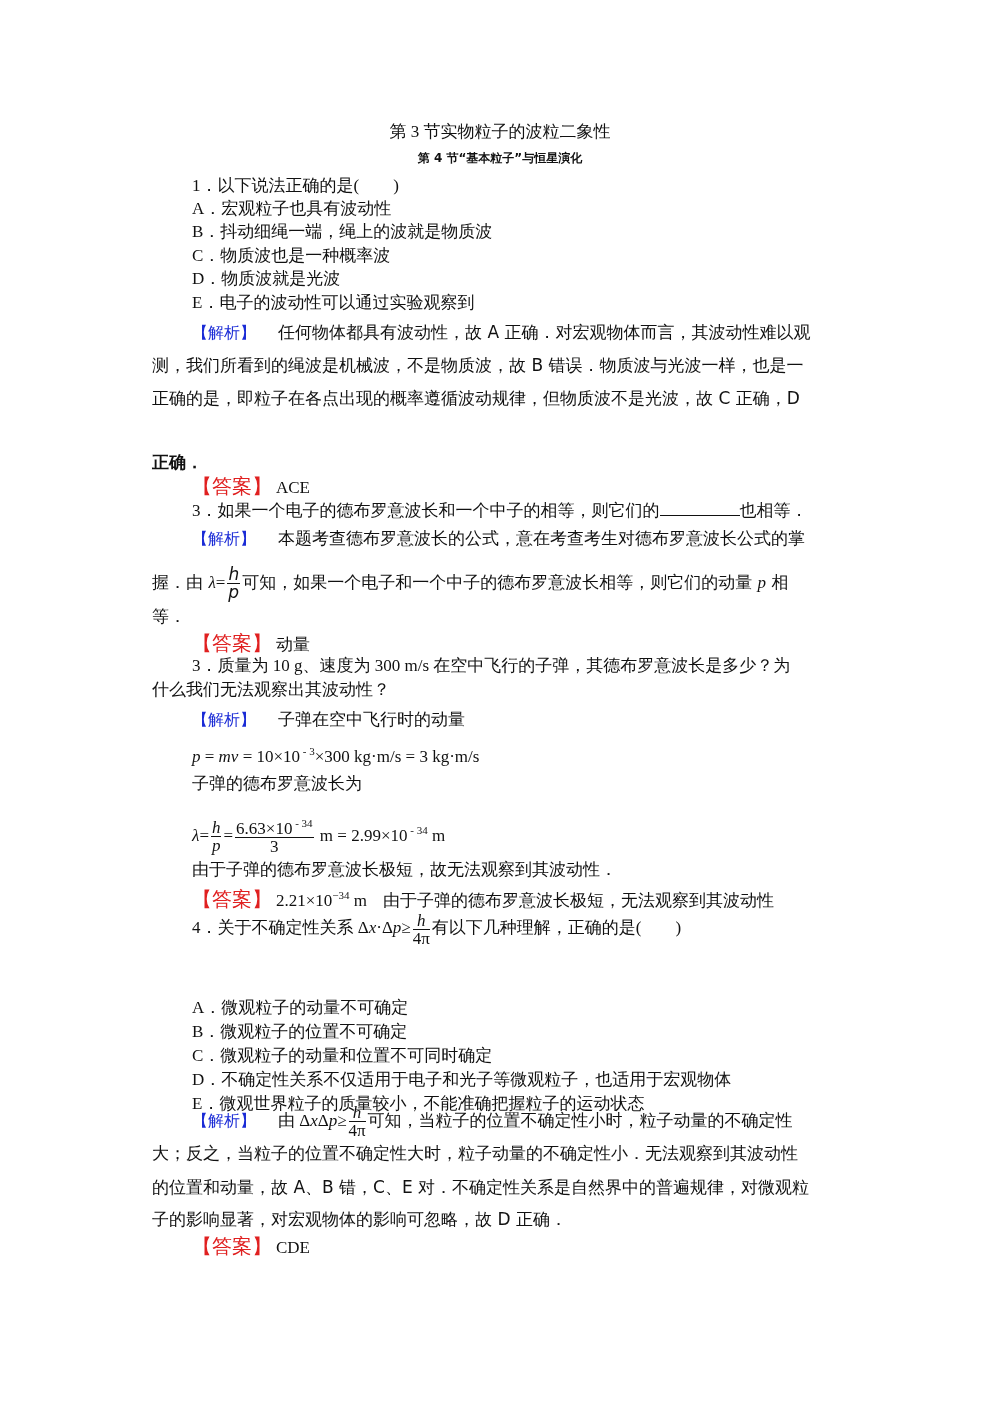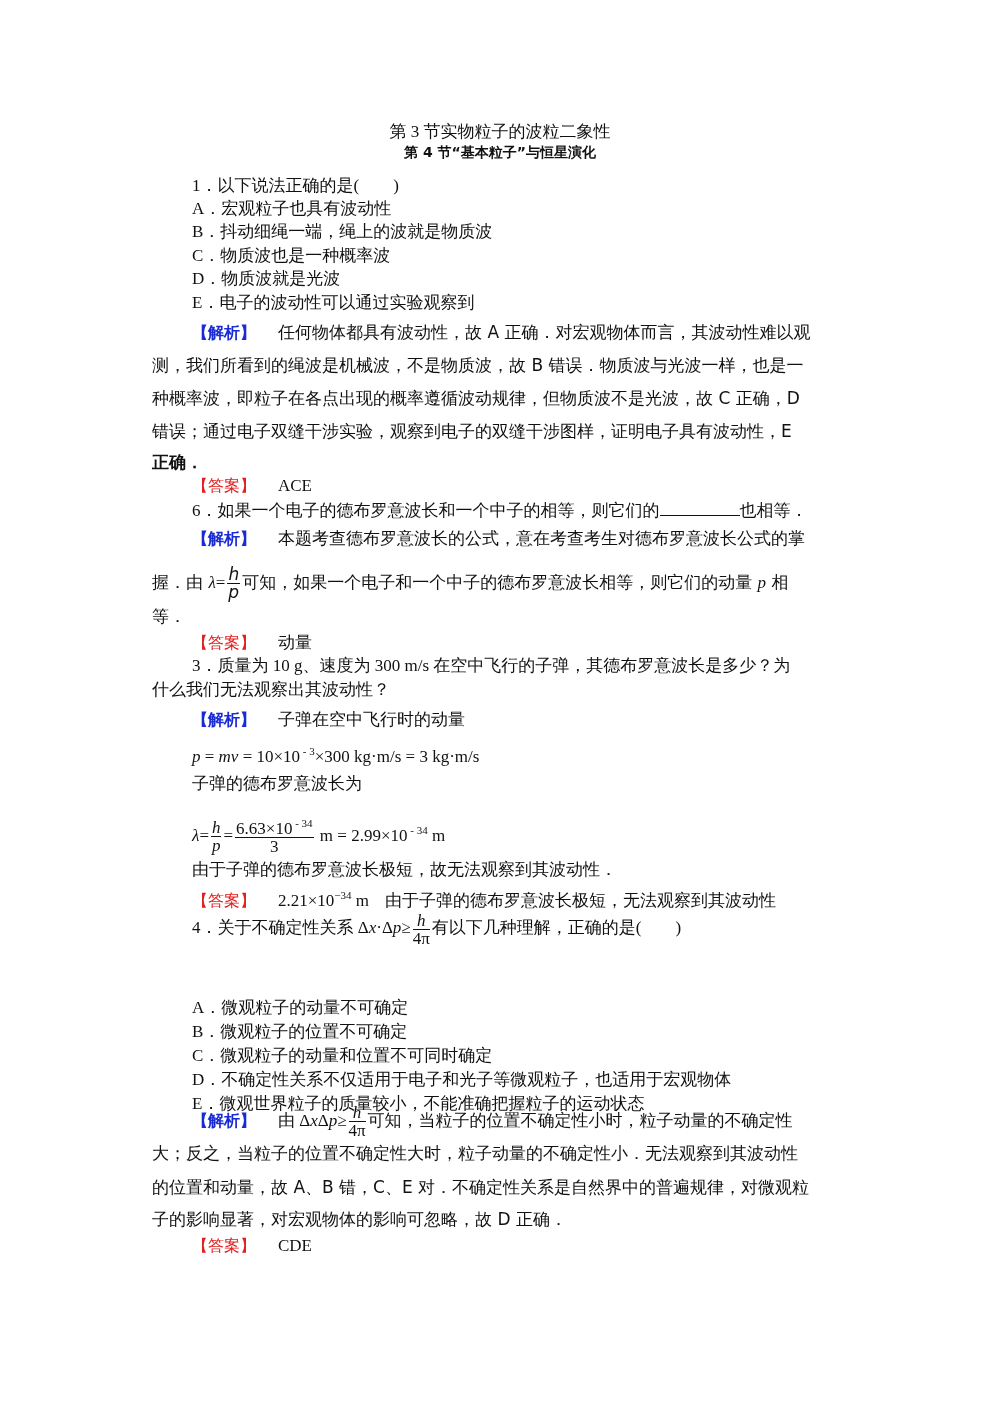--- a/index.html
+++ b/index.html
@@ -2,23 +2,23 @@
 <html><head>
 <meta charset="utf-8">
 <style>
   html, body { margin: 0; padding: 0; background: #ffffff; }
   body { width: 1000px; height: 1414px; position: relative; overflow: hidden;
          font-family: "Liberation Serif", "DejaVu Serif", serif; color: #111; }
   .page { position: absolute; left: 0; top: 0; width: 1000px; height: 1120px; }
   .ln { position: absolute; white-space: nowrap; font-size: 17px; line-height: 22px; }
   .sans { font-family: "DejaVu Sans", "Liberation Sans", sans-serif; font-size: 17px; }
   .title1 { left: 0; width: 1000px; text-align: center; top: 121px; font-size: 17px; }
-  .title2 { left: 0; width: 1000px; text-align: center; top: 141px; font-size: 14px; font-weight: bold; }
-  .lbl-blue { color: #1a2bd6; font-family: "DejaVu Sans", "Liberation Sans", sans-serif; font-size: 16px; margin-right: 22px; font-weight: bold; }
-  .lbl-red { color: #e02020; font-family: "DejaVu Sans", "Liberation Sans", sans-serif; font-size: 16px; margin-right: 22px; }
+  .title2 { left: 0; width: 1000px; text-align: center; top: 147px; font-size: 12px; font-weight: bold; }
+  .lbl-blue { color: #1a2bd6; font-family: "DejaVu Sans", "Liberation Sans", sans-serif; font-size: 16px; margin-right: 22px; }
+  .lbl-red { color: #e02020; font-family: "DejaVu Sans", "Liberation Sans", sans-serif; font-size: 20px; margin-right: 4px; }
   .blank { display: inline-block; width: 80px; border-bottom: 1px solid #111; height: 16px; vertical-align: baseline; }
   .frac { display: inline-block; vertical-align: middle; text-align: center; margin: 0 2px; line-height: 1; }
   .frac .num { display: block; font-style: italic; font-size: 17px; border-bottom: 1px solid #111; padding: 0 1px; }
   .frac .den { display: block; font-size: 17px; }
   .frac .den.it { font-style: italic; }
   .it { font-style: italic; }
   sup { font-size: 11px; }
 </style>
 </head>
 <body>
@@ -32,29 +32,28 @@
   <div class="ln" style="left:192px; top:198px;">A．宏观粒子也具有波动性</div>
   <div class="ln" style="left:192px; top:221px;">B．抖动细绳一端，绳上的波就是物质波</div>
   <div class="ln" style="left:192px; top:245px;">C．物质波也是一种概率波</div>
   <div class="ln" style="left:192px; top:268px;">D．物质波就是光波</div>
   <div class="ln" style="left:192px; top:292px;">E．电子的波动性可以通过实验观察到</div>
 
   <div class="ln sans" style="left:192px; top:321px;">
     <span class="lbl-blue">【解析】</span><span>任何物体都具有波动性，故 A 正确．对宏观物体而言，其波动性难以观</span>
   </div>
   <div class="ln sans" style="left:152px; top:354px;">测，我们所看到的绳波是机械波，不是物质波，故 B 错误．物质波与光波一样，也是一</div>
-  <div class="ln sans" style="left:152px; top:387px;">种概率波，即粒子在各点出现的概率遵循波动规律，但物质波不是光波，故 C 正确，D</div>
-  <div class="ln sans" style="left:152px; top:420px;">错误；通过电子双缝干涉实验，观察到电子的双缝干涉图样，证明电子具有波动性，E</div>
+  <div class="ln sans" style="left:152px; top:387px;">正确的是，即粒子在各点出现的概率遵循波动规律，但物质波不是光波，故 C 正确，D</div>
   <div class="ln sans" style="left:152px; top:451px;font-weight:bold;">正确．</div>
   <div class="ln" style="left:192px; top:475px;">
     <span class="lbl-red">【答案】</span><span>ACE</span>
   </div>
 
   <div class="ln" style="left:192px; top:499px;">
-    <span>6．如果一个电子的德布罗意波长和一个中子的相等，则它们的</span><span class="blank"></span><span>也相等．</span>
+    <span>3．如果一个电子的德布罗意波长和一个中子的相等，则它们的</span><span class="blank"></span><span>也相等．</span>
   </div>
   <div class="ln sans" style="left:192px; top:527px;">
     <span class="lbl-blue">【解析】</span><span>本题考查德布罗意波长的公式，意在考查考生对德布罗意波长公式的掌</span>
   </div>
   <div class="ln sans" style="left:152px; top:562px; line-height:40px;">
     <span>握．由 </span><span class="it" style="font-family:'Liberation Serif',serif;">λ</span><span style="font-family:'Liberation Serif',serif;">=</span><span class="frac"><span class="num">h</span><span class="den it">p</span></span><span>可知，如果一个电子和一个中子的德布罗意波长相等，则它们的动量 </span><span class="it" style="font-family:'Liberation Serif',serif;">p</span><span> 相</span>
   </div>
   <div class="ln sans" style="left:152px; top:605px;">等．</div>
   <div class="ln" style="left:192px; top:632px;">
     <span class="lbl-red">【答案】</span><span>动量</span>

